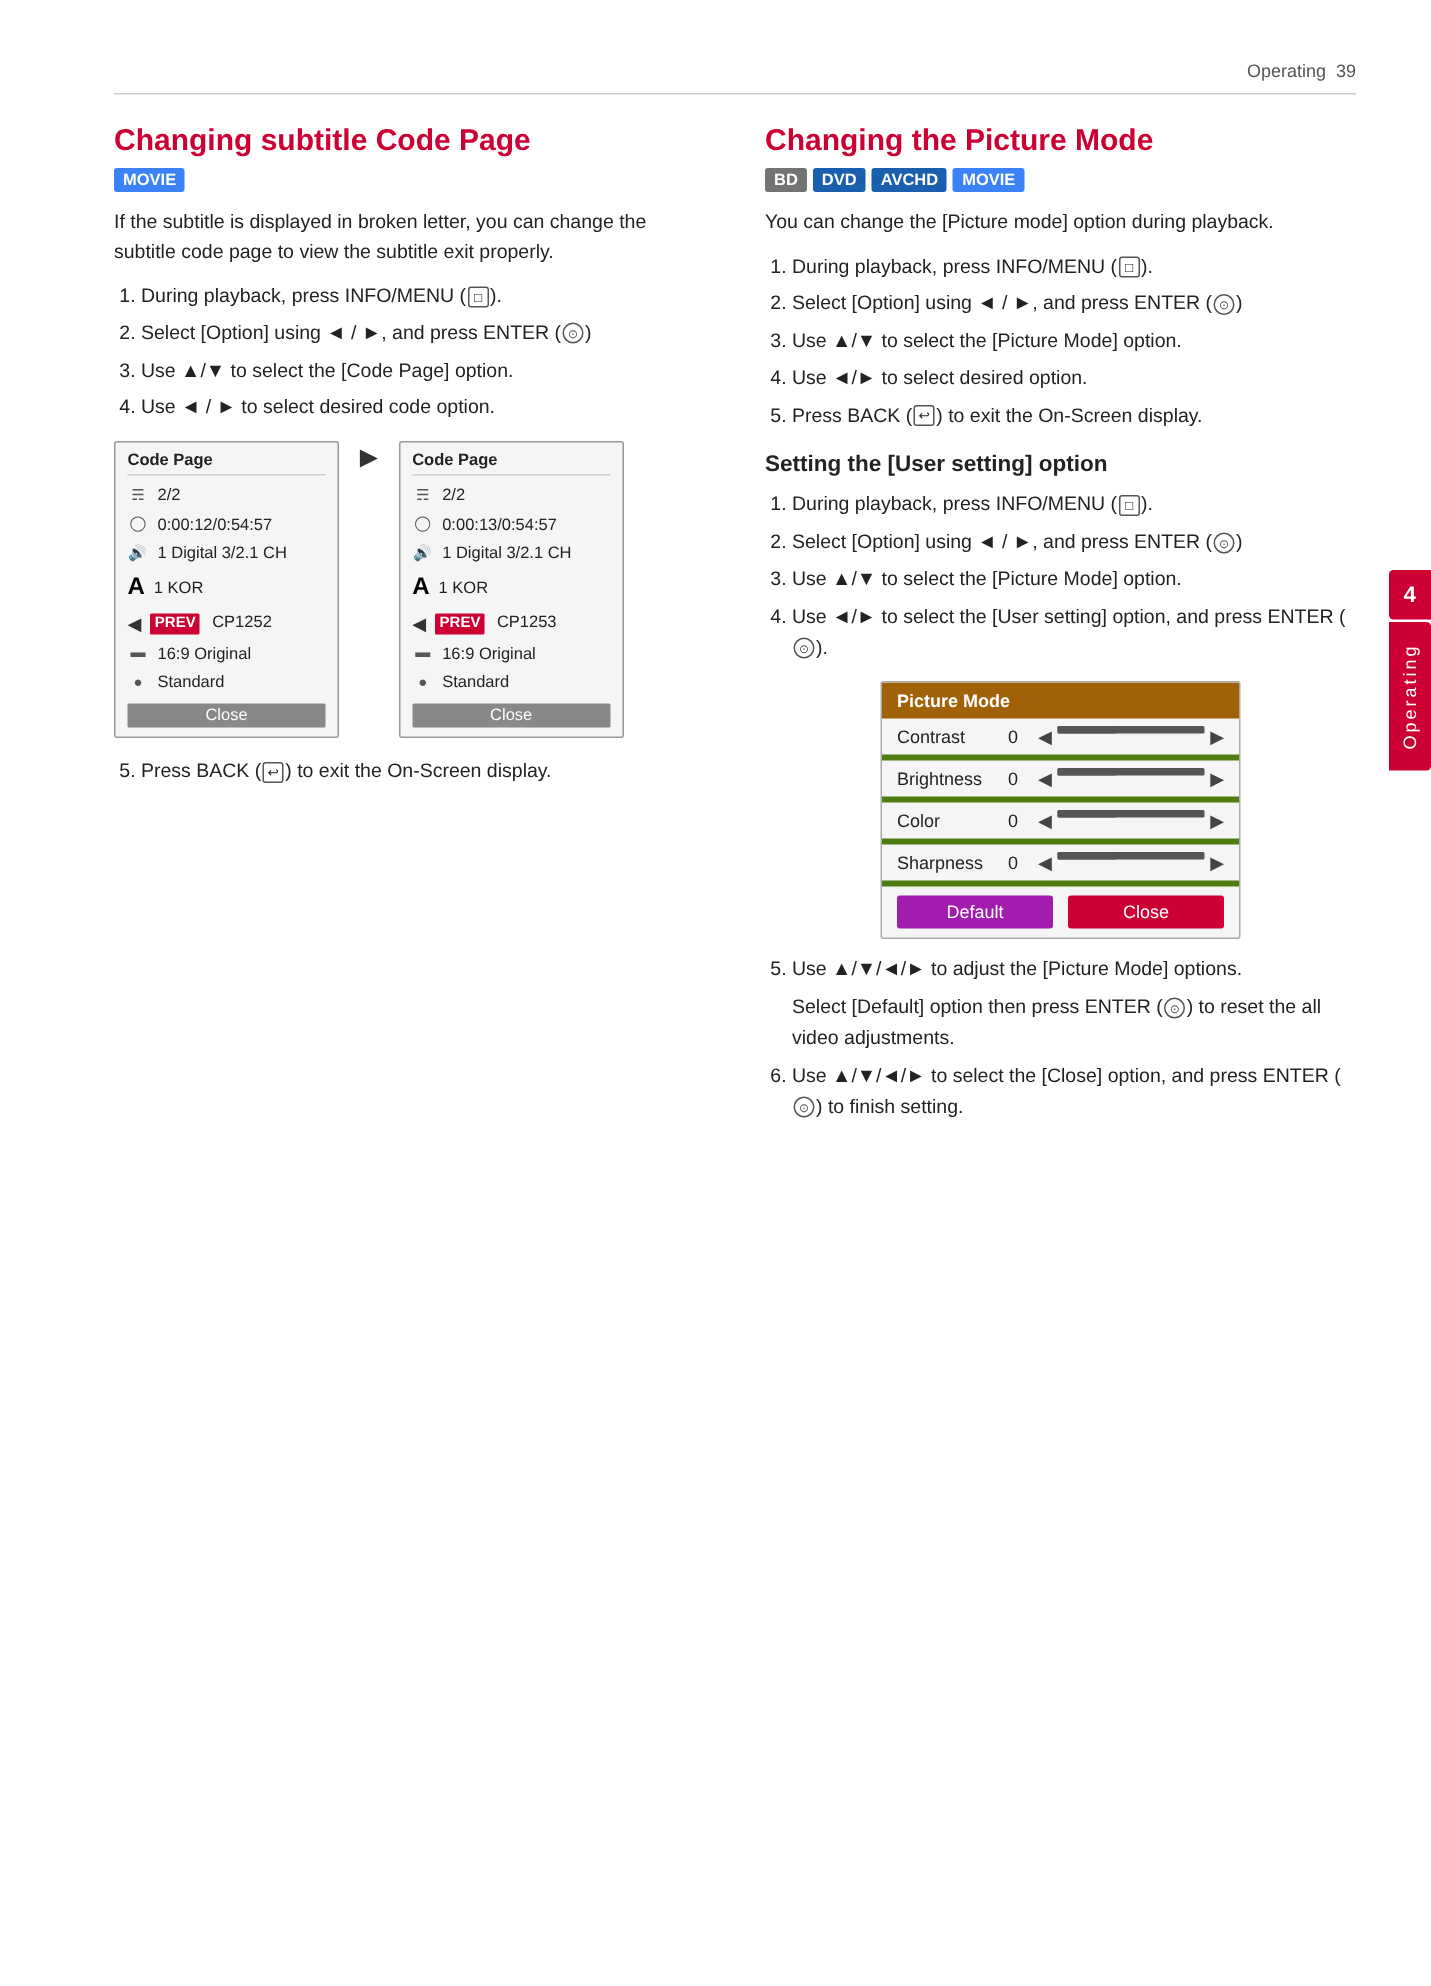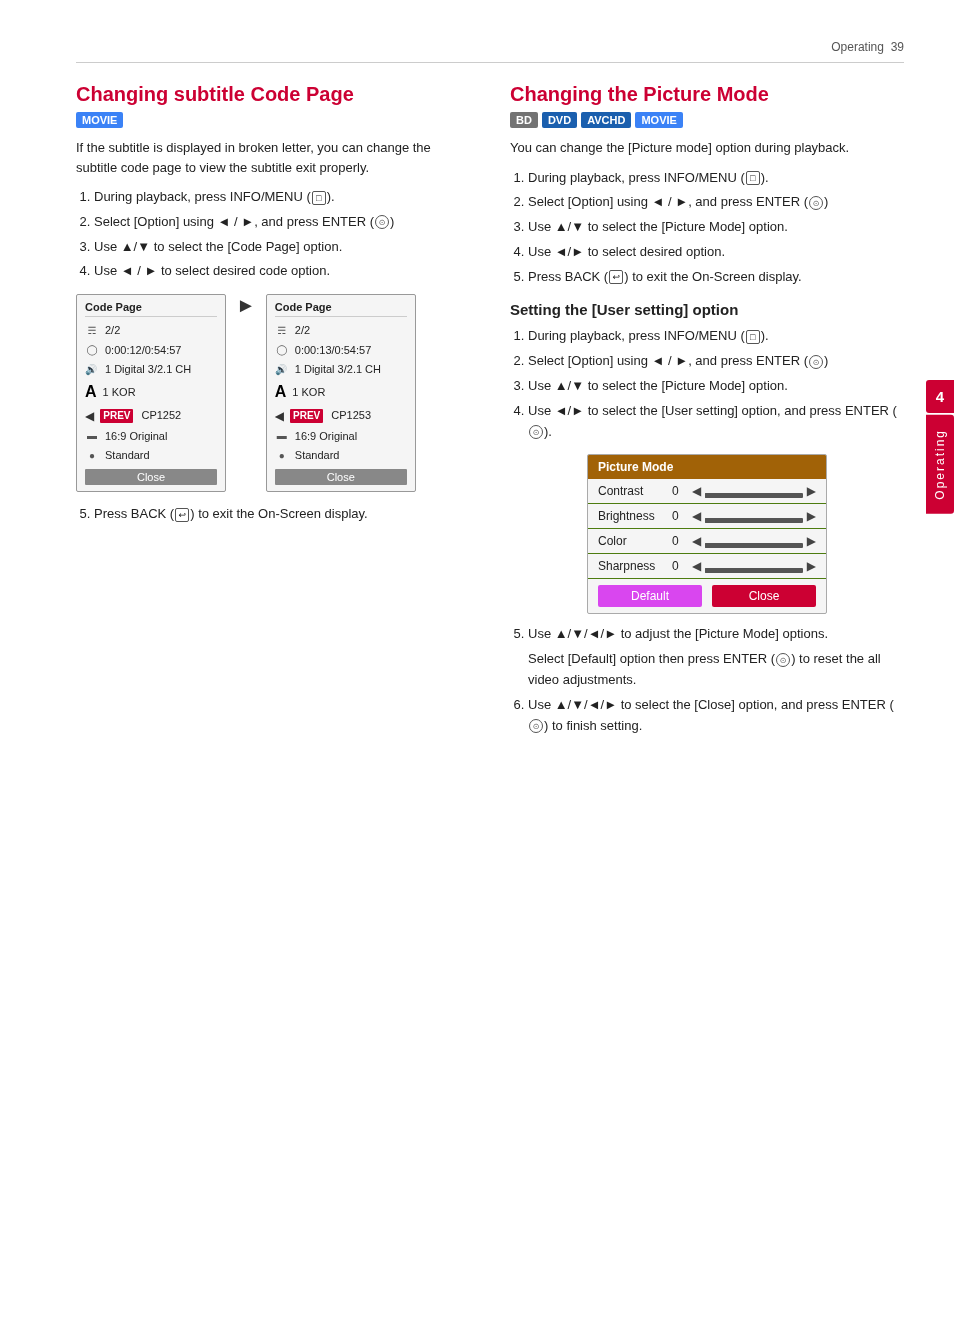--- a/index.html
+++ b/index.html
@@ -207,23 +207,23 @@
     .picture-mode-title {
       background: #a16207;
       color: #fff;
       font-size: 12px;
       font-weight: bold;
       padding: 5px 10px;
     }
 
     .picture-mode-row {
       display: flex;
-      align-items: flex-end;
+      align-items: flex-start;
       padding: 5px 10px;
-      border-bottom: 1px solid #4d7c0f;
+      border-bottom: 4px solid #4d7c0f;
       gap: 4px;
     }
 
     .pm-label {
       font-size: 12px;
       color: #222;
       width: 70px;
       flex-shrink: 0;
     }
 
@@ -274,21 +274,21 @@
       flex: 1;
       text-align: center;
       background: #888;
       color: #fff;
       font-size: 12px;
       padding: 4px 8px;
       border-radius: 2px;
       cursor: pointer;
     }
     .pm-btn-default {
-      background: #d946ef;
+      background: #a21caf;
     }
     .pm-btn-close {
       background: #cc0033;
     }
 
     .info-icon {
       display: inline-block;
       width: 14px;
       height: 14px;
       border: 1px solid #555;

